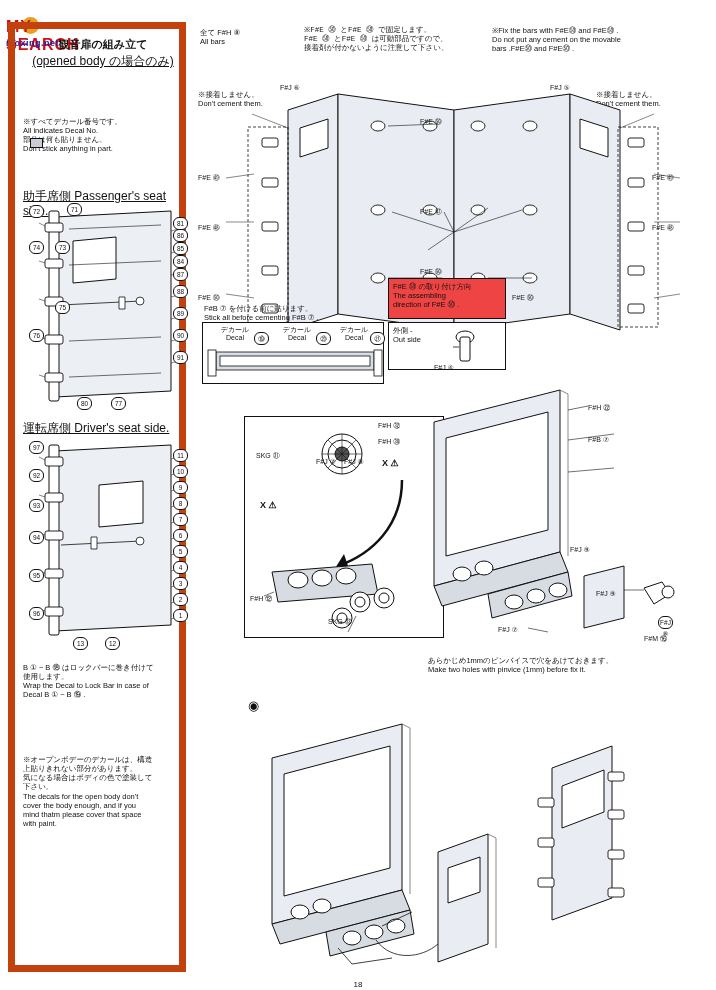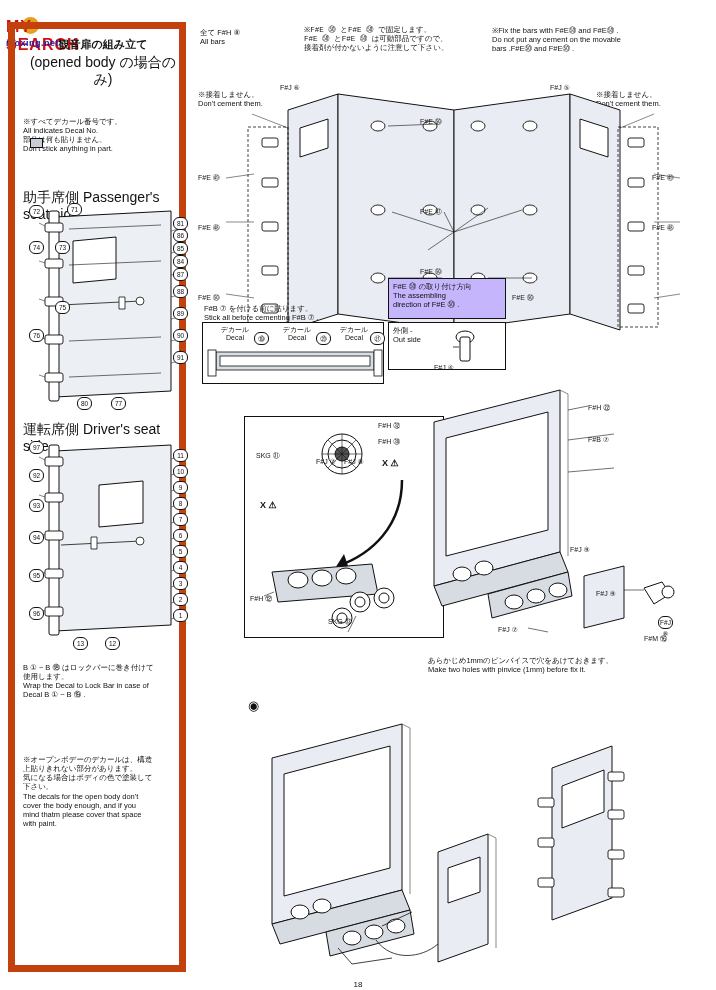--- a/index.html
+++ b/index.html
@@ -2,21 +2,21 @@
 <html><head>
 <meta charset="utf-8">
 <style>
   html,body{margin:0;padding:0;background:#ffffff;}
   body{width:716px;height:990px;position:relative;font-family:"Liberation Sans",sans-serif;color:#111;overflow:hidden;}
   .page{position:absolute;left:0;top:12px;width:716px;height:990px;}
 
   
   .abs{position:absolute;}
   .txt{font-size:7.5px;line-height:1.22;white-space:pre-line;}
-  .txt8{font-size:14px;line-height:1.22;white-space:pre-line;}
+  .txt8{font-size:12px;line-height:1.22;white-space:pre-line;text-decoration:underline;}
   .txt7{font-size:7px;line-height:1.2;white-space:pre-line;}
   .bold{font-weight:bold;}
   .ctr{text-align:center;}
   .box{border:1px solid #111;box-sizing:border-box;}
 
   
   .wm{left:6px;top:4px;width:92px;height:34px;}
   .wm .wm1{font-size:16px;font-weight:bold;color:#d01010;letter-spacing:1px;}
   .wm .wm2{font-size:9px;font-weight:bold;color:#1a1aa8;letter-spacing:.5px;}
   .wm .wmdot{position:absolute;left:16px;top:1px;width:17px;height:17px;border-radius:50%;background:#e8a01c;}
@@ -306,21 +306,21 @@
     <div class="lbl" style="left:6px;top:272px;">F#E ㊿</div>
 
     <div class="lbl" style="left:460px;top:152px;">F#E ㊾</div>
     <div class="lbl" style="left:460px;top:202px;">F#E ㊽</div>
     <div class="lbl" style="left:320px;top:272px;">F#E ㊿</div>
 
     <div class="lbl" style="left:228px;top:96px;">F#E ㊿</div>
     <div class="lbl" style="left:228px;top:186px;">F#E ㊼</div>
     <div class="lbl" style="left:228px;top:246px;">F#E ㊿</div>
 
-    <div class="abs box" style="left:196px;top:256px;width:118px;height:41px;background:#c4b5fd;">
+    <div class="abs box" style="left:196px;top:256px;width:118px;height:41px;background:#ef4444;">
       <div class="txt" style="padding:3px 4px;">F#E ㊿ の取り付け方向
 The assembling
 direction of F#E ㊿ .</div>
     </div>
     <div class="abs box" style="left:196px;top:300px;width:118px;height:48px;background:#fff;">
       <div class="txt" style="padding:3px 4px;">外側 -
 Out side</div>
       <svg class="abs" style="left:58px;top:4px;" width="40" height="42">
         <g fill="#ffffff" stroke="#111" stroke-width="1">
           <ellipse cx="18" cy="10" rx="9" ry="6"></ellipse>

